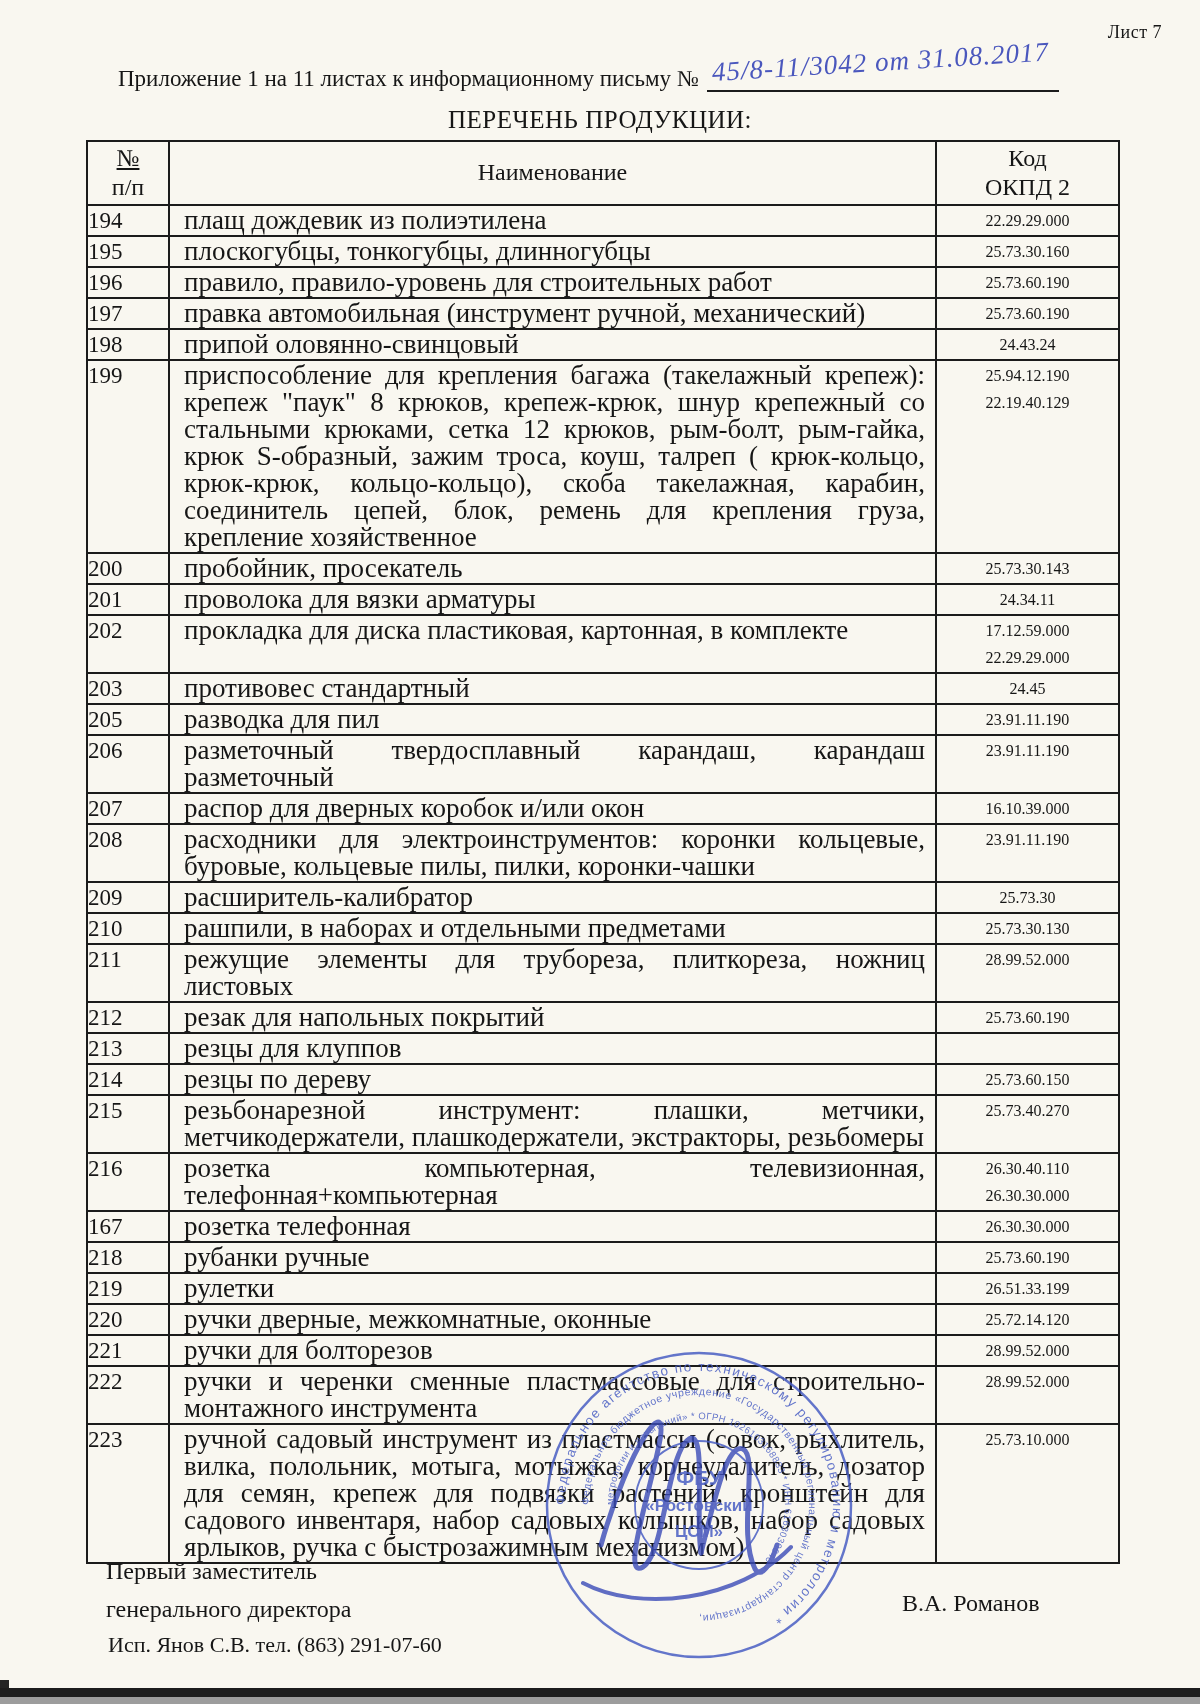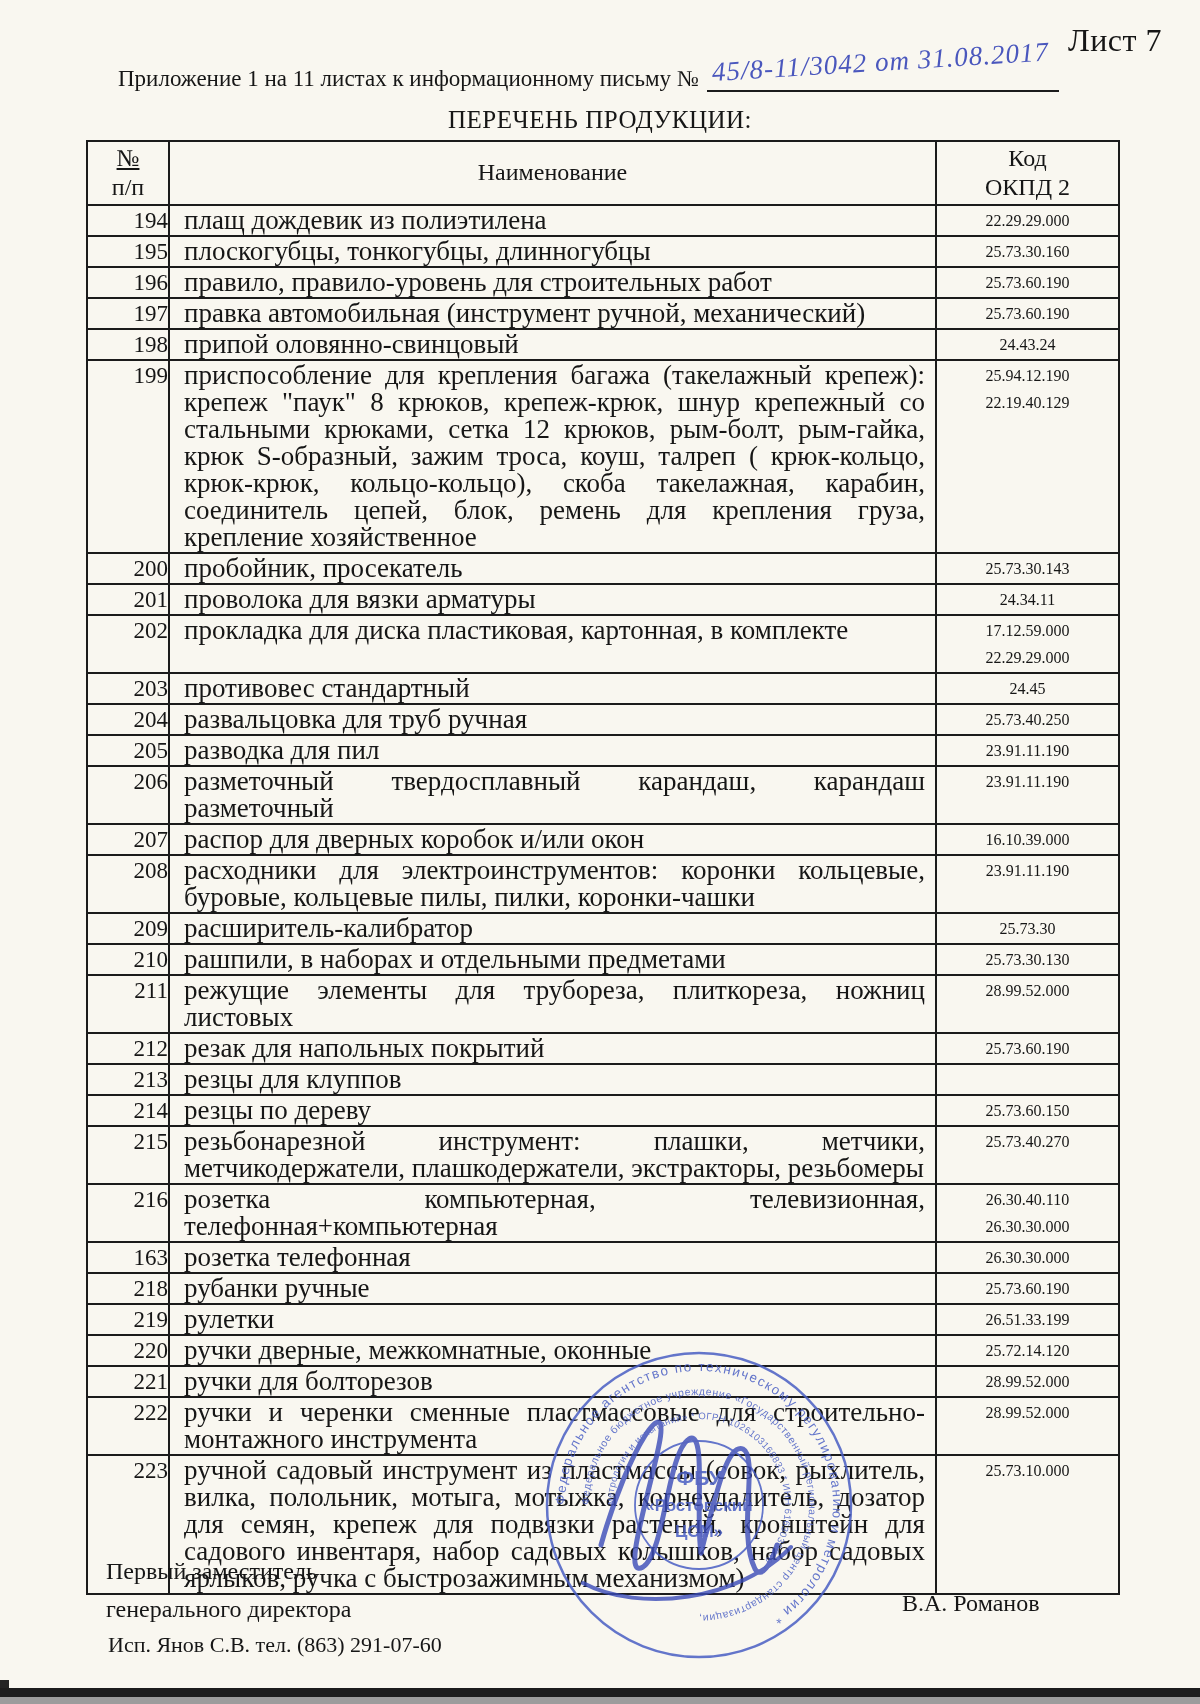--- a/index.html
+++ b/index.html
@@ -3,21 +3,21 @@
 <meta charset="utf-8">
 <style>
   html,body{margin:0;padding:0;}
   body{
     width:1200px;height:1704px;position:relative;overflow:hidden;
     background:#f9f7f0;
     font-family:"Liberation Serif","DejaVu Serif",serif;
     color:#161616;
   }
   .sheet-label{
-    position:absolute;top:22px;right:38px;font-size:32px;letter-spacing:.5px;
+    position:absolute;top:22px;right:38px;font-size:18px;letter-spacing:.5px;
   }
   .appendix{
     position:absolute;top:50px;left:118px;font-size:23px;white-space:nowrap;
   }
   .hw-slot{
     display:inline-block;vertical-align:bottom;width:352px;margin-left:8px;
     border-bottom:2px solid #1c1c1c;height:40px;position:relative;
   }
   .hw-text{
     position:absolute;left:6px;bottom:2px;width:100%;
@@ -31,21 +31,21 @@
   .table-wrap{position:absolute;top:140px;left:86px;width:1032px;}
   table{border-collapse:collapse;width:100%;table-layout:fixed;}
   col.w-num{width:82px;}
   col.w-name{width:767px;}
   col.w-code{width:183px;}
   th,td{border:2px solid #1b1b1b;vertical-align:top;padding:1px 0;}
   thead th{
     font-weight:normal;font-size:24px;line-height:29px;text-align:center;padding:2px 0;
   }
   thead .u{text-decoration:underline;}
-  td.c-num{text-align:right;font-size:23px;line-height:27px;border-radius:11px;}
+  td.c-num{text-align:left;font-size:23px;line-height:27px;border-radius:11px;}
   td.c-name{
     font-size:27px;line-height:27px;padding:1px 10px 1px 14px;
     text-align:justify;
   }
   td.c-code{text-align:center;font-size:16px;line-height:27px;}
   .sig-block{position:absolute;left:106px;top:1552px;font-size:24px;line-height:38px;}
   .signer-name{position:absolute;left:902px;top:1578px;font-size:24px;margin-top:12px;}
   .executor{position:absolute;left:108px;top:1632px;font-size:22px;}
   .stamp{
     position:absolute;left:536px;top:1342px;width:326px;height:326px;
@@ -156,27 +156,20 @@
           </td>
   </tr>
         <tr>
     <td class="c-num">203</td>
     <td class="c-name">противовес стандартный</td>
     <td class="c-code">
             <div>24.45</div>
           </td>
   </tr>
         <tr>
-    <td class="c-num">204</td>
-    <td class="c-name">развальцовка для труб ручная</td>
-    <td class="c-code">
-            <div>25.73.40.250</div>
-          </td>
-  </tr>
-        <tr>
     <td class="c-num">205</td>
     <td class="c-name">разводка для пил</td>
     <td class="c-code">
             <div>23.91.11.190</div>
           </td>
   </tr>
         <tr>
     <td class="c-num">206</td>
     <td class="c-name">разметочный твердосплавный карандаш, карандаш разметочный</td>
     <td class="c-code">
@@ -246,21 +239,21 @@
   </tr>
         <tr>
     <td class="c-num">216</td>
     <td class="c-name">розетка компьютерная, телевизионная, телефонная+компьютерная</td>
     <td class="c-code">
             <div>26.30.40.110</div>
             <div>26.30.30.000</div>
           </td>
   </tr>
         <tr>
-    <td class="c-num">163</td>
+    <td class="c-num">167</td>
     <td class="c-name">розетка телефонная</td>
     <td class="c-code">
             <div>26.30.30.000</div>
           </td>
   </tr>
         <tr>
     <td class="c-num">218</td>
     <td class="c-name">рубанки ручные</td>
     <td class="c-code">
             <div>25.73.60.190</div>

